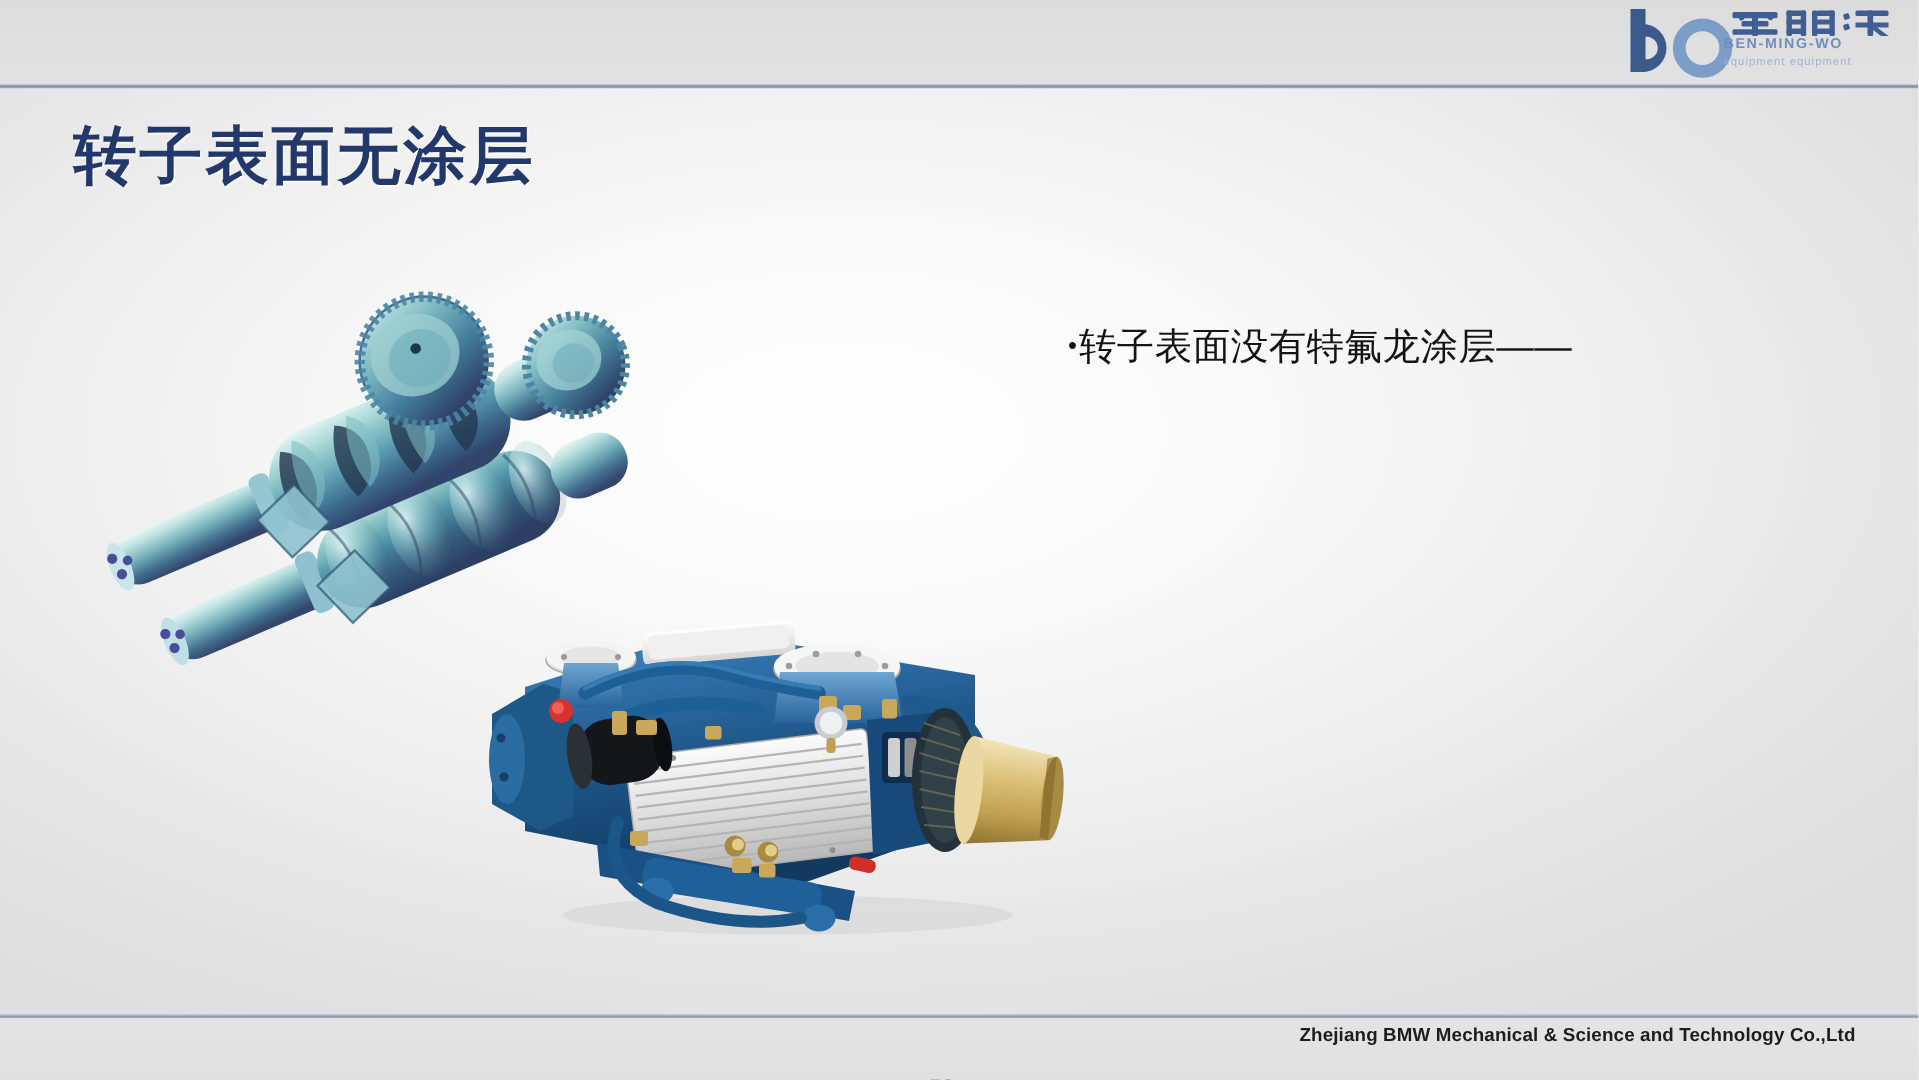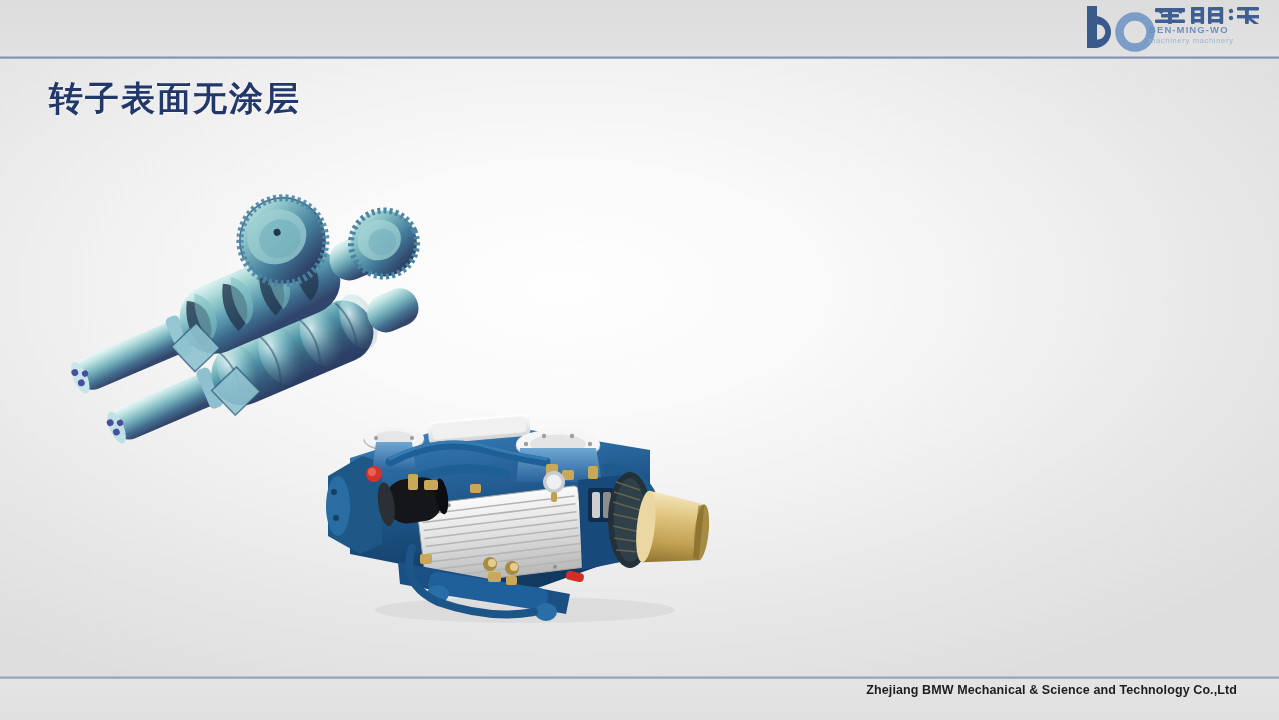--- a/index.html
+++ b/index.html
@@ -59,21 +59,21 @@
     font-size: 7.5px;
     letter-spacing: .7px;
     color: #9db3d0;
     white-space: nowrap;
   }
 
   
   #slide-title {
     position: absolute;
     left: 49px; top: 76px;
-    font-size: 34px;
+    font-size: 42px;
     font-weight: bold;
     color: #22386a;
     letter-spacing: 2px;
     text-shadow: 1px 1px 0 rgba(255,255,255,.6);
     white-space: nowrap;
   }
 
   
   #body-text {
     position: absolute;
@@ -182,21 +182,21 @@
 
         <rect x="154" y="7" width="4" height="4" rx="1" transform="rotate(-20 156 9)"></rect>
         <rect x="154" y="14" width="4" height="4" rx="1" transform="rotate(-20 156 16)"></rect>
         <rect x="162" y="5" width="22" height="3.6" rx="1"></rect>
         <rect x="170" y="5" width="3.8" height="17" rx="1"></rect>
         <path d="M162 13 L184 13 L184 16.4 L162 16.4 Z"></path>
         <path d="M176 16 L184 22 L179 22 L172 16.6 Z"></path>
       </g>
     </svg>
     <div class="logo-tag-main">BEN-MING-WO</div>
-    <div class="logo-tag-sub">machinery machinery</div>
+    <div class="logo-tag-sub">equipment equipment</div>
   </div>
 
   <div id="slide-title">转子表面无涂层</div>
 
   <div id="rotor-art">
     <svg width="400" height="290" viewBox="0 0 400 290">
       <defs>
         <linearGradient id="metalA" x1="0" y1="0" x2="0.3" y2="1">
           <stop offset="0%" stop-color="#dff1f0"></stop>
           <stop offset="20%" stop-color="#8fc8c9"></stop>
@@ -476,20 +476,21 @@
       <g transform="translate(234 124)">
         <circle cx="0" cy="0" r="11" fill="#c9cdd2"></circle>
         <circle cx="0" cy="0" r="7.5" fill="#eef1f4"></circle>
         <rect x="-3" y="10" width="6" height="10" rx="2" fill="#bfa055"></rect>
       </g>
     </svg>
   </div>
 
   <div id="body-text">
     <div class="bullet-group">
+      <div class="bullet-line lead">转子表面没有特氟龙涂层——</div>
     </div>
   </div>
 
   <div id="footer-rule"></div>
   <div id="footer-band"></div>
   <div id="page-number">53</div>
   <div id="footer-company">Zhejiang BMW Mechanical &amp; Science and Technology Co.,Ltd</div>
 
 </div>
 

